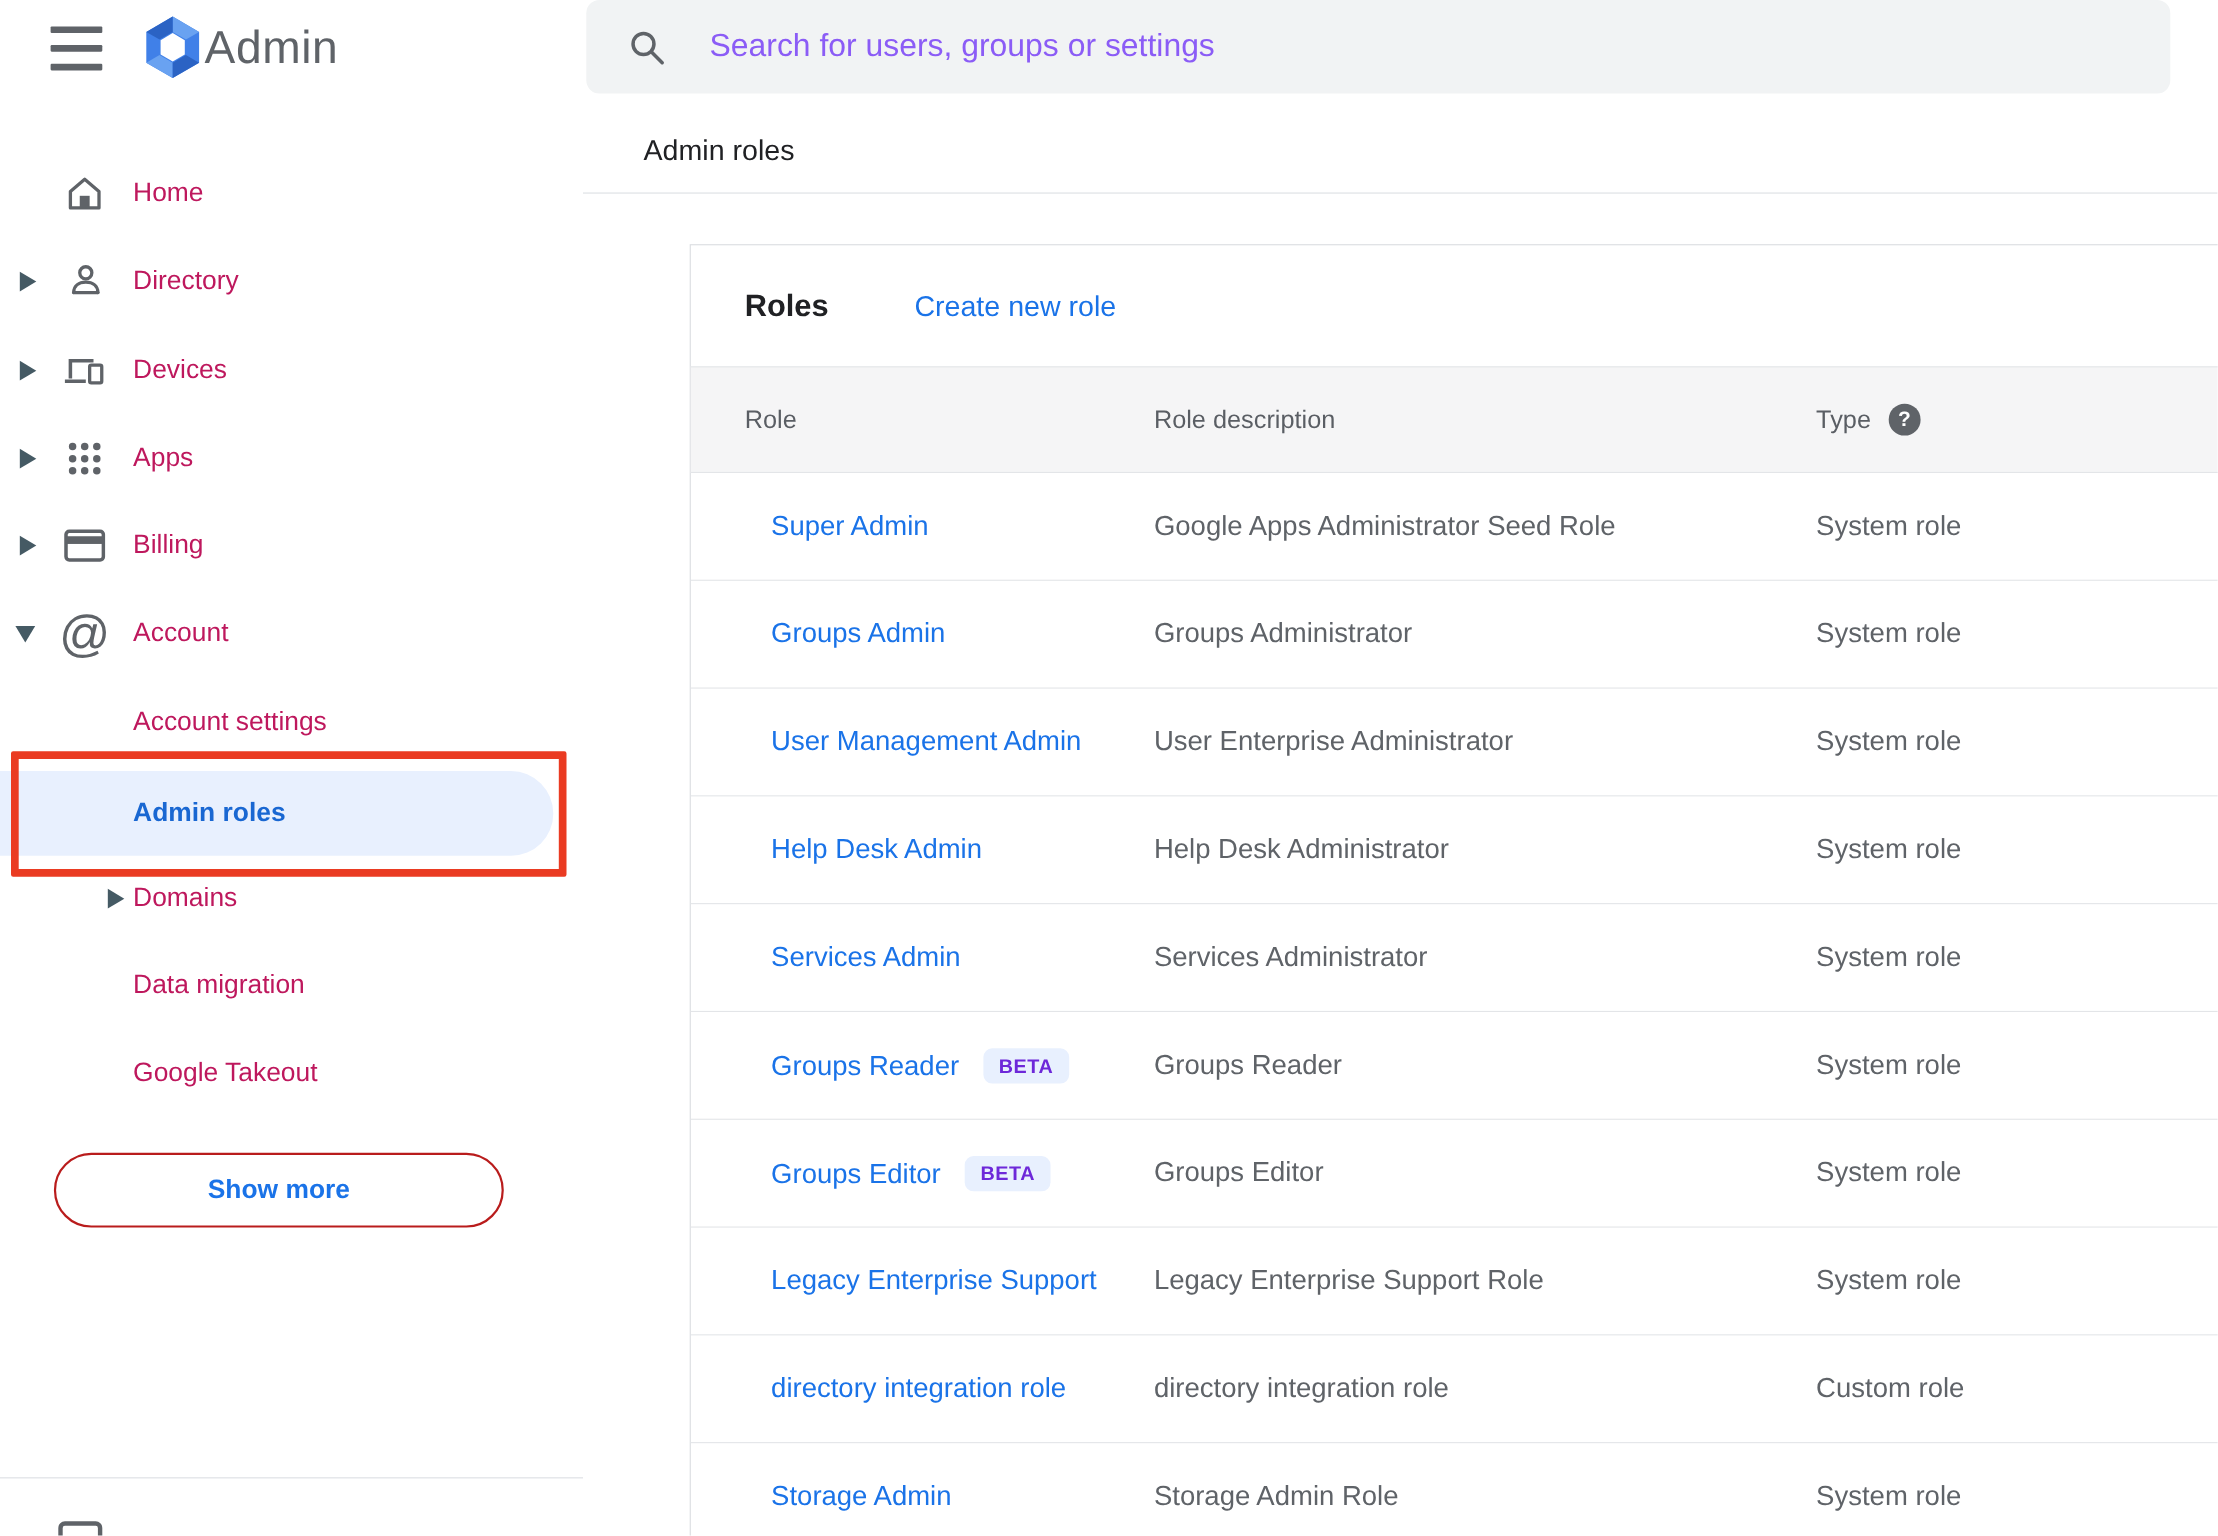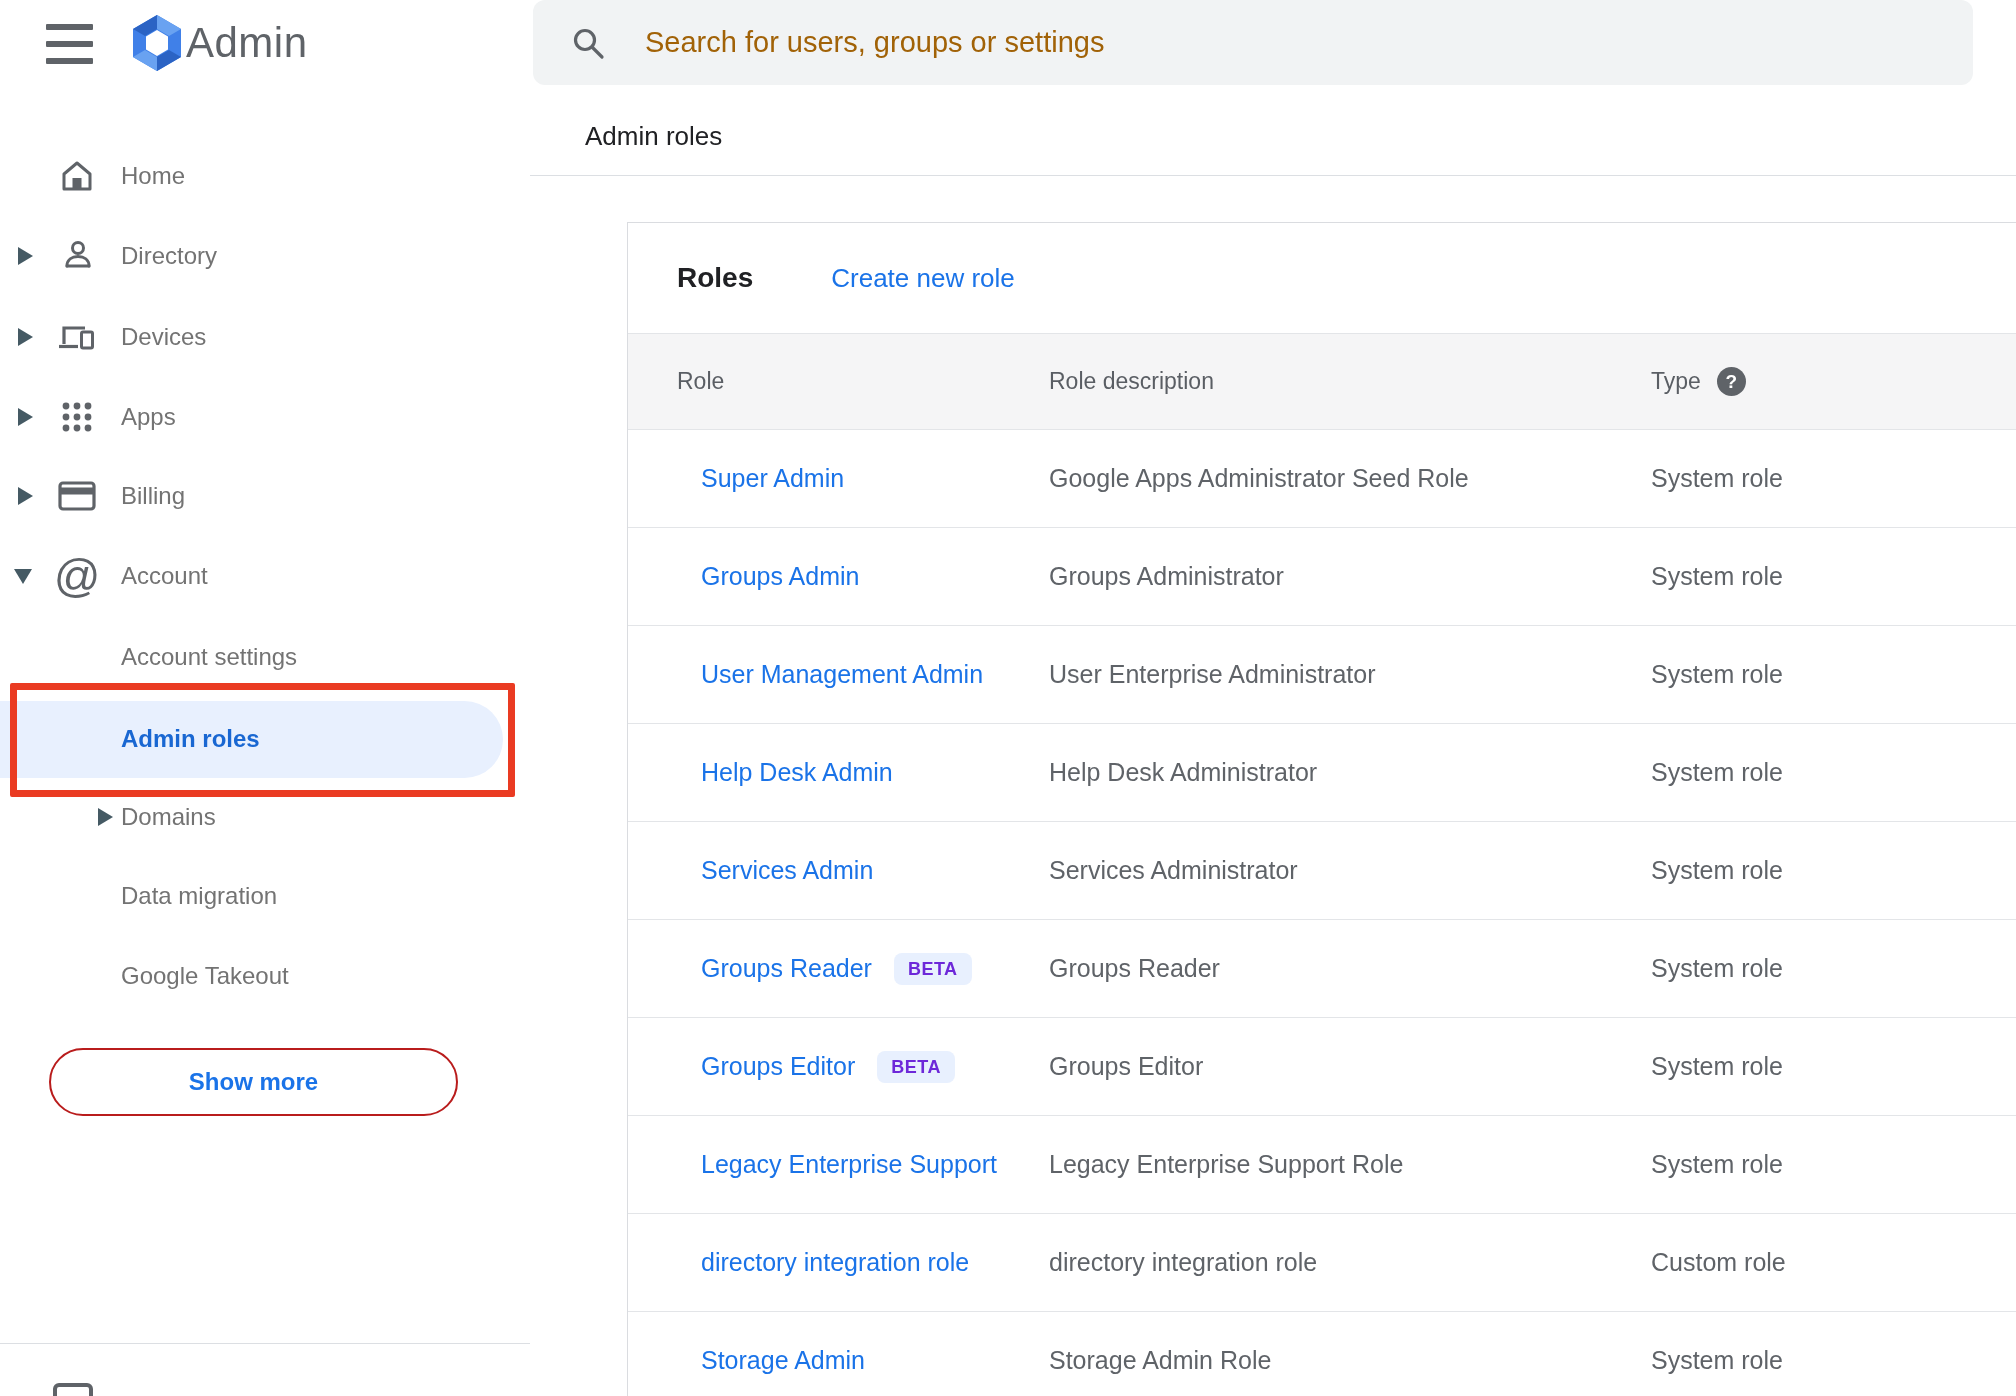--- a/index.html
+++ b/index.html
@@ -12,27 +12,27 @@
   
   .hamburger { position:absolute; left:46px; top:24px; width:47px; height:40px;
     display:flex; flex-direction:column; justify-content:space-between; cursor:pointer; }
   .hamburger span { display:block; height:6px; background:#5f6368; border-radius:1px; }
   .brand { position:absolute; left:128px; top:14px; height:58px; display:flex; align-items:center; }
   .brand-name { font-size:42px; color:#5f6368; letter-spacing:0.5px; }
   
   .searchbar { position:absolute; left:533px; top:0; width:1440px; height:85px;
     background:#f1f3f4; border-radius:12px; display:flex; align-items:center; }
   .searchbar .mag { margin-left:38px; flex:0 0 auto; }
-  .search-ph { margin-left:40px; font-size:29px; color:#a16207; }
+  .search-ph { margin-left:40px; font-size:29px; color:#8b5cf6; }
   
   .breadcrumb { position:absolute; left:585px; top:121px; font-size:26px; color:#202124; }
   .crumb-divider { position:absolute; left:530px; top:175px; width:1486px; height:1px; background:#dcdfe3; }
   
   .nav-item { position:absolute; left:0; width:530px; height:80px; display:flex; align-items:center; cursor:pointer; }
-  .nav-label { position:absolute; left:121px; font-size:24px; color:#737373; white-space:nowrap; }
+  .nav-label { position:absolute; left:121px; font-size:24px; color:#be185d; white-space:nowrap; }
   .nav-icon { position:absolute; left:57px; width:40px; height:40px; display:flex; align-items:center; justify-content:center; }
   .tri-right { position:absolute; left:18px; width:0; height:0;
     border-left:15px solid #455a64; border-top:9px solid transparent; border-bottom:9px solid transparent; }
   .tri-right.indent { left:98px; }
   .tri-down { position:absolute; left:14px; width:0; height:0;
     border-top:15px solid #455a64; border-left:9px solid transparent; border-right:9px solid transparent; }
   .at-glyph { font-size:46px; color:#5f6368; line-height:40px; }
   .selected-pill { position:absolute; left:0; top:701px; width:503px; height:77px;
     background:#e8f0fe; border-radius:0 39px 39px 0; }
   .nav-item.selected .nav-label { color:#1967d2; font-weight:bold; }

